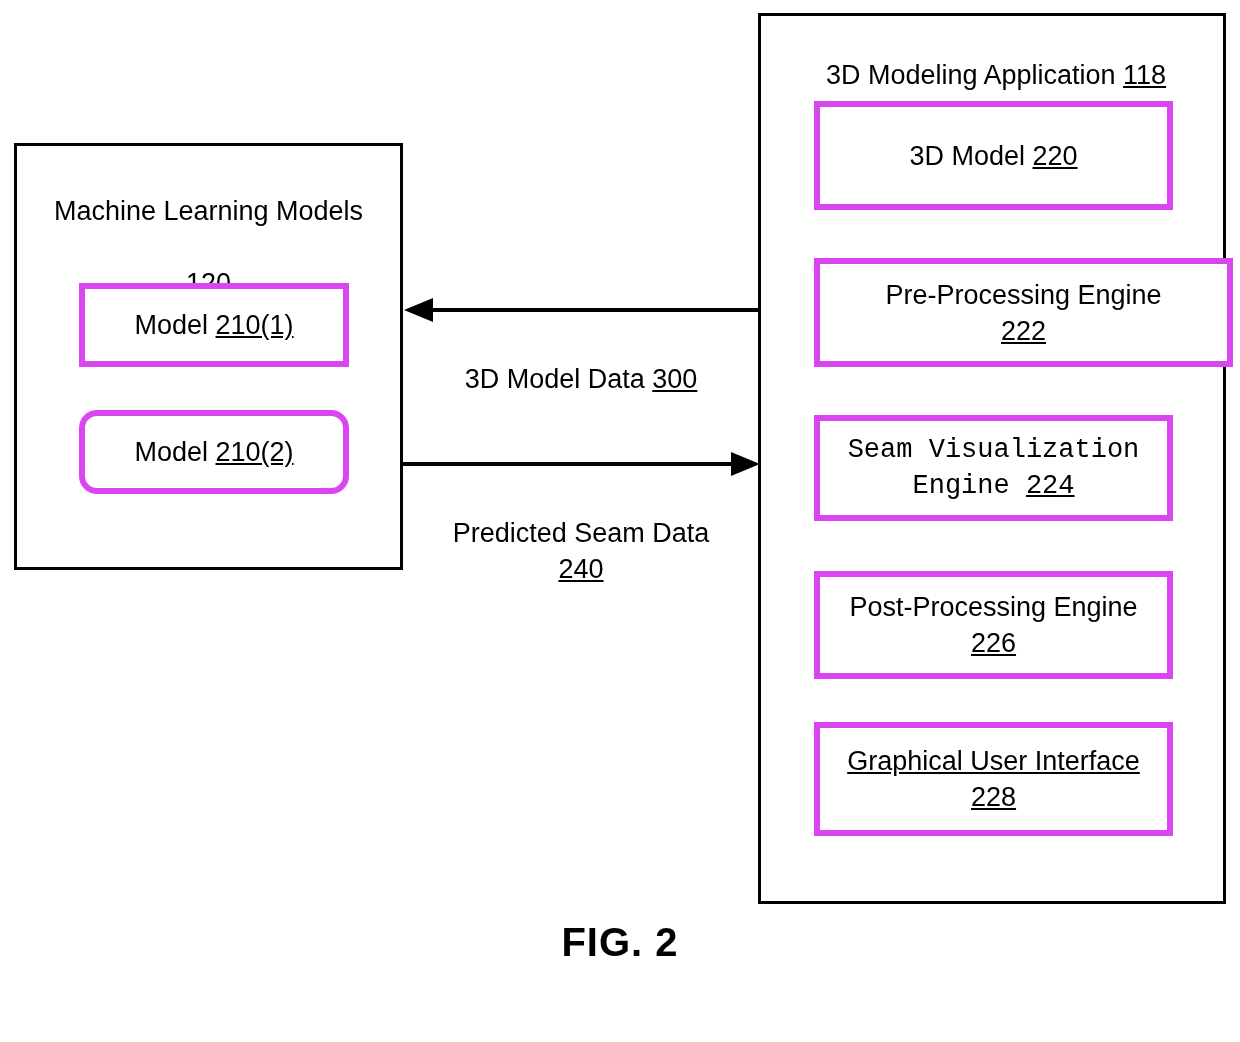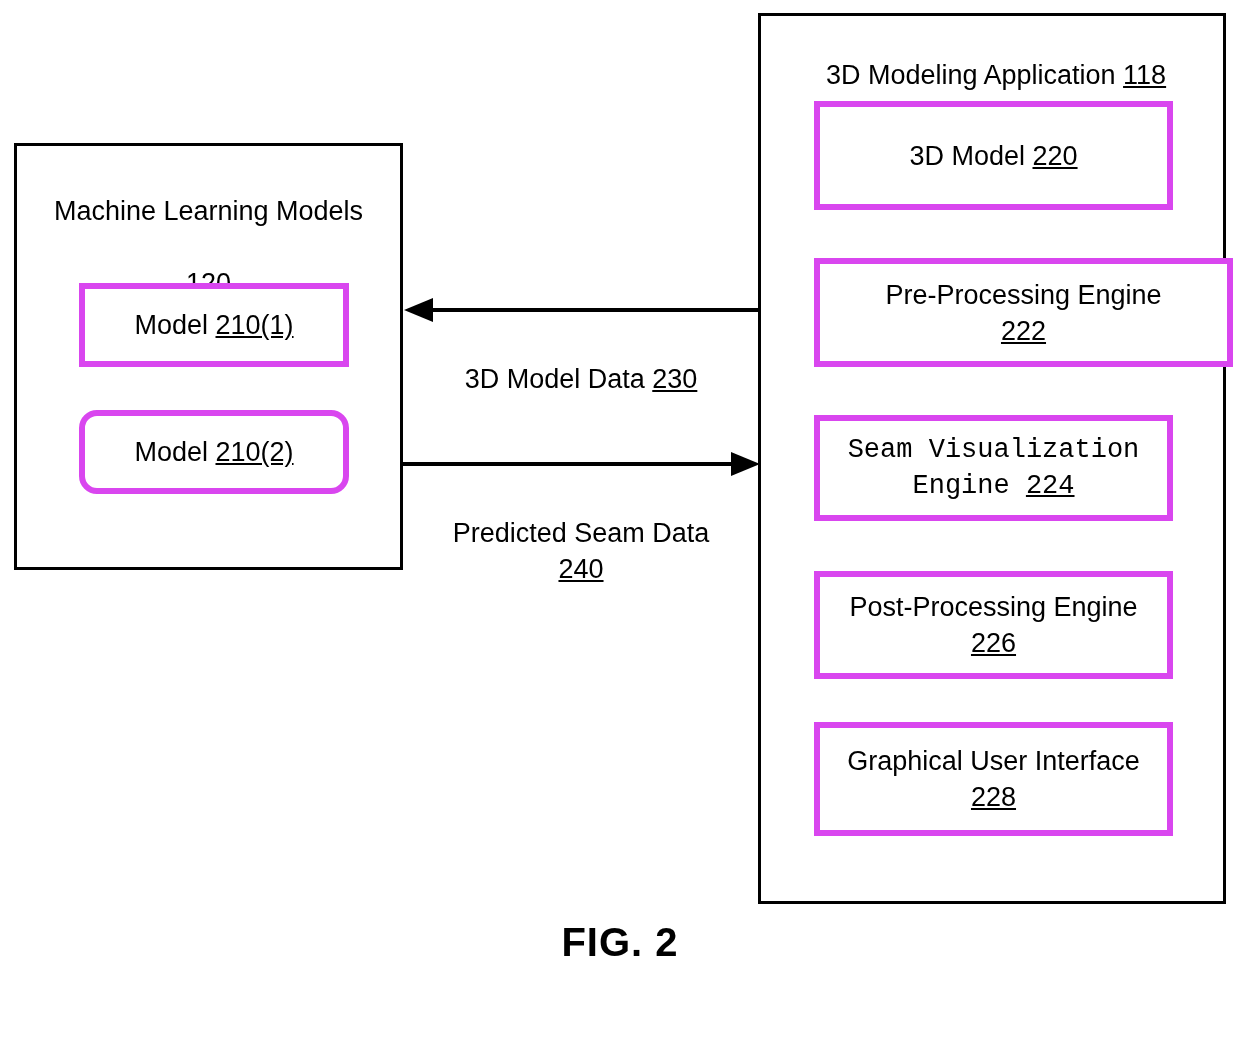--- a/index.html
+++ b/index.html
@@ -140,27 +140,27 @@
   <div class="inner-box" style="left:814px; top:415px; width:359px; height:106px;font-family:Liberation Mono, monospace;">
     <span class="label"><span>Seam Visualization
 Engine </span><span class="ref">224</span></span>
   </div>
 
   <div class="inner-box" style="left:814px; top:571px; width:359px; height:108px;">
     <span class="label"><span>Post-Processing Engine
 </span><span class="ref">226</span></span>
   </div>
 
-  <div class="inner-box" style="left:814px; top:722px; width:359px; height:114px;">
+  <div class="inner-box" style="left:814px; top:722px; width:359px; height:114px;text-decoration:underline;">
     <span class="label"><span>Graphical User Interface
 </span><span class="ref">228</span></span>
   </div>
 
   <div class="flow-label" style="left:403px; top:325px; width:356px;">
-    <span>3D Model Data </span><span class="ref">230</span>
+    <span>3D Model Data </span><span class="ref">300</span>
   </div>
 
   <div class="flow-label" style="left:395px; top:479px; width:372px;">
     <span>Predicted Seam Data
 </span><span class="ref">240</span>
   </div>
 
   <div id="fig-caption">FIG. 2</div>
 
 </div>

